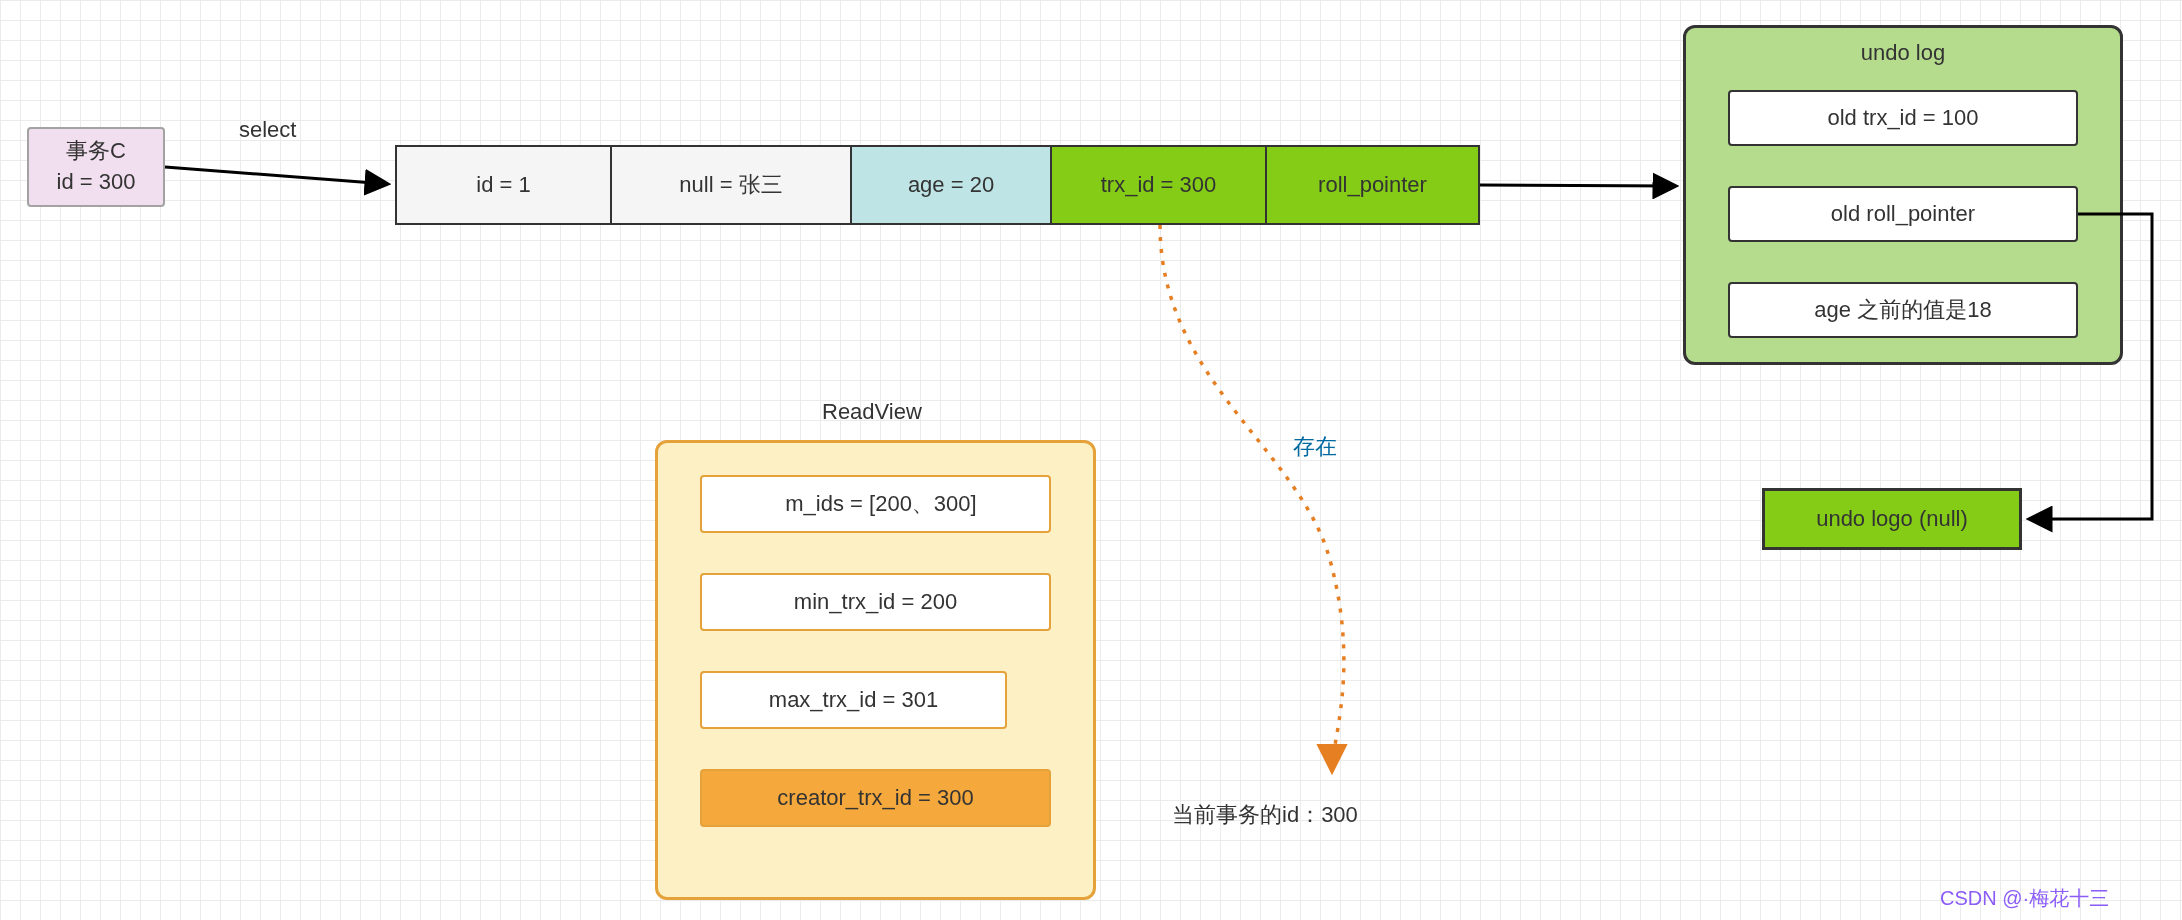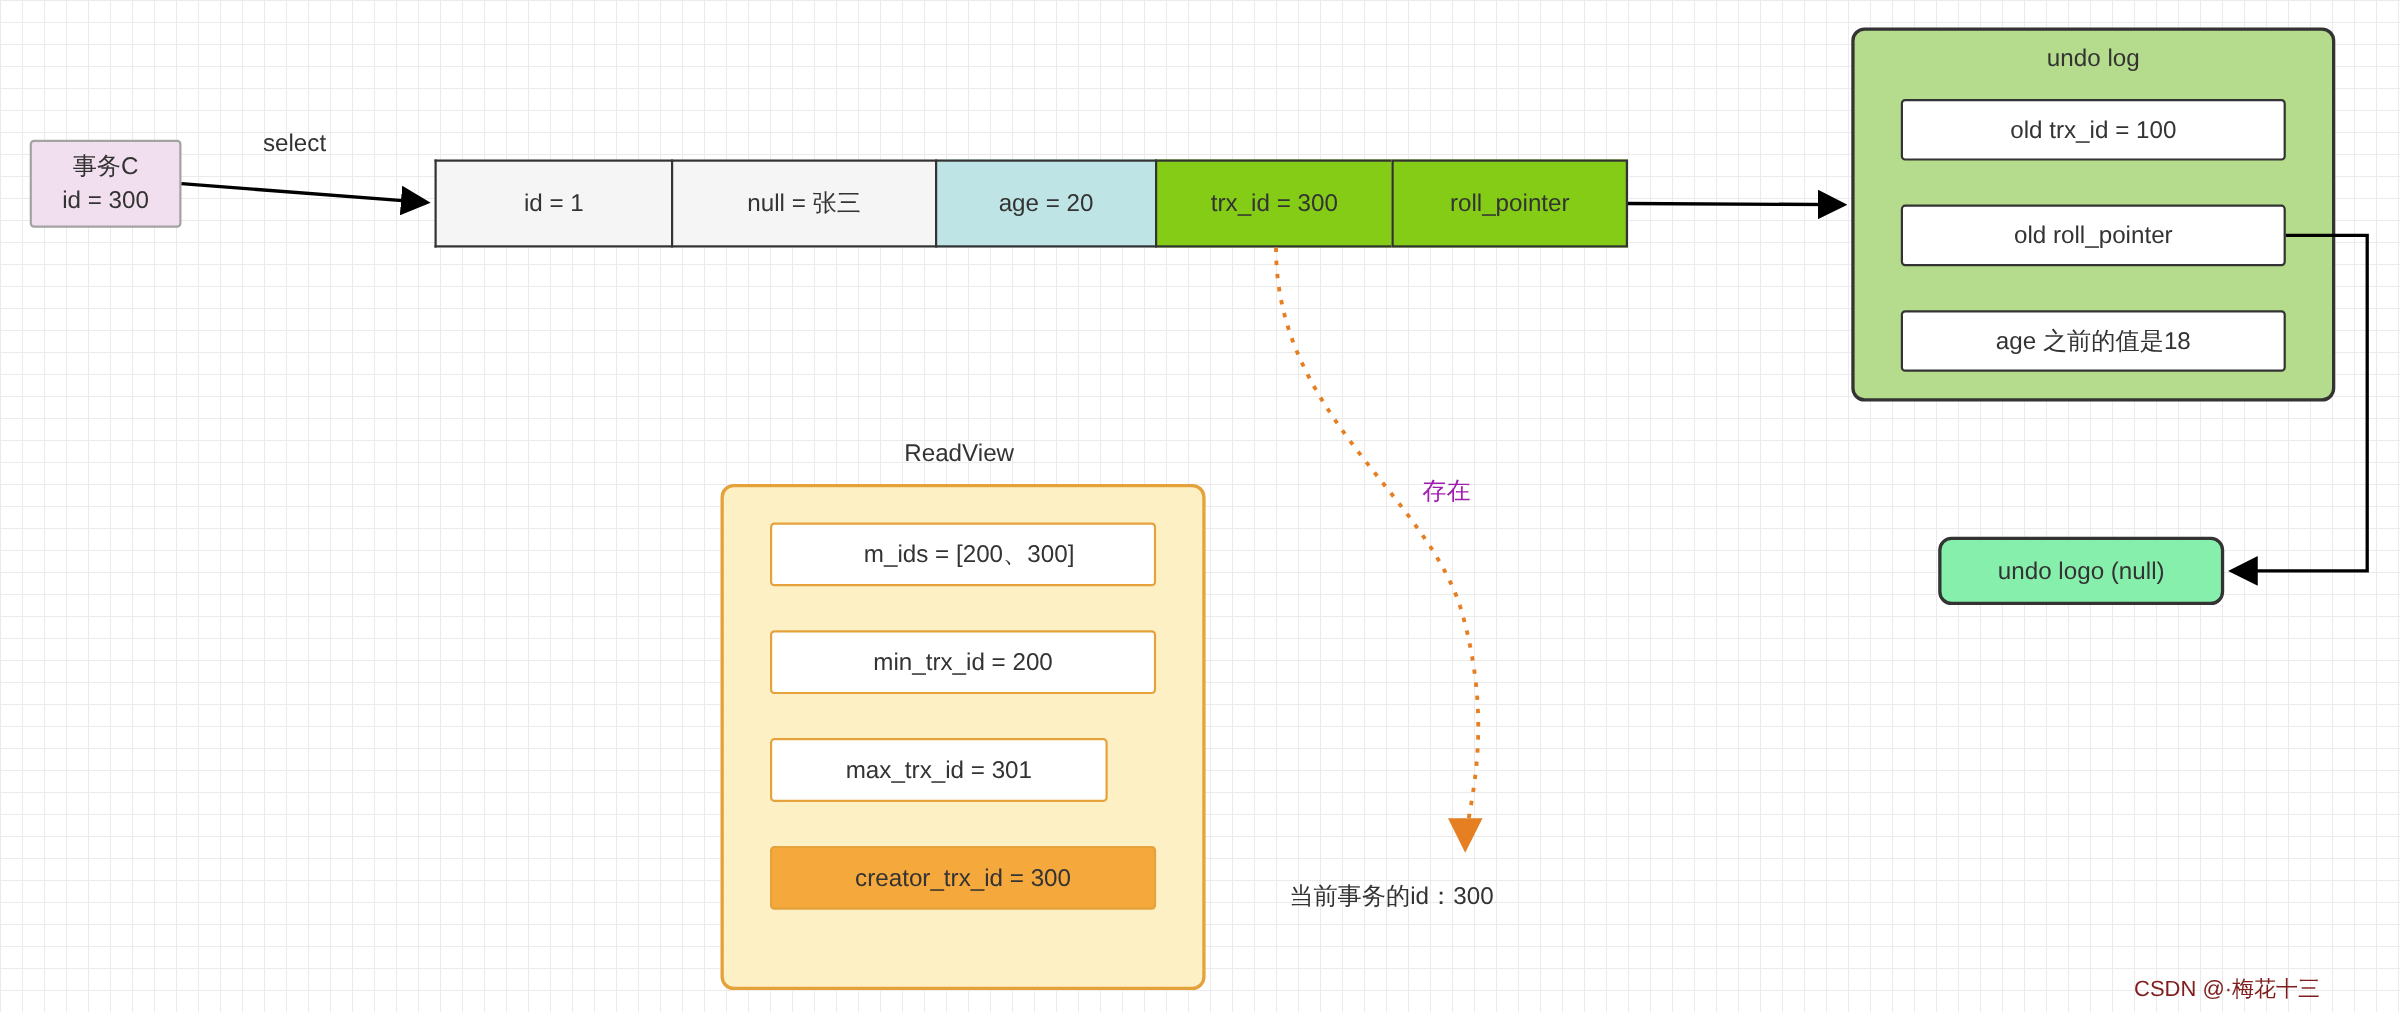--- a/index.html
+++ b/index.html
@@ -58,29 +58,29 @@
     border-radius: 4px;
     display: flex;
     align-items: center;
     justify-content: center;
     box-sizing: border-box;
   }
   .slot.orange { background: #f5a83c; }
   .slot.yellow-border { border-color: #e5a23b; }
   .undo-null {
     border: 3px solid #333;
-    background: #86efac;
-    border-radius: 12px;
+    background: #84cc16;
+    border-radius: 0;
   }
   .label { position: absolute; font-size: 22px; }
-  .label.orange { color: #a21caf; }
+  .label.orange { color: #0369a1; }
   .watermark {
     position: absolute;
     font-size: 20px;
-    color: #7f1d1d;
+    color: #8b5cf6;
   }
   svg { position: absolute; top: 0; left: 0; pointer-events: none; }
 </style>
 </head>
 <body>
 
 <div class="box txn-box" style="left:27px; top:127px; width:138px; height:80px;">
   <span>事务C</span>
   <span>id = 300</span>
 </div>

